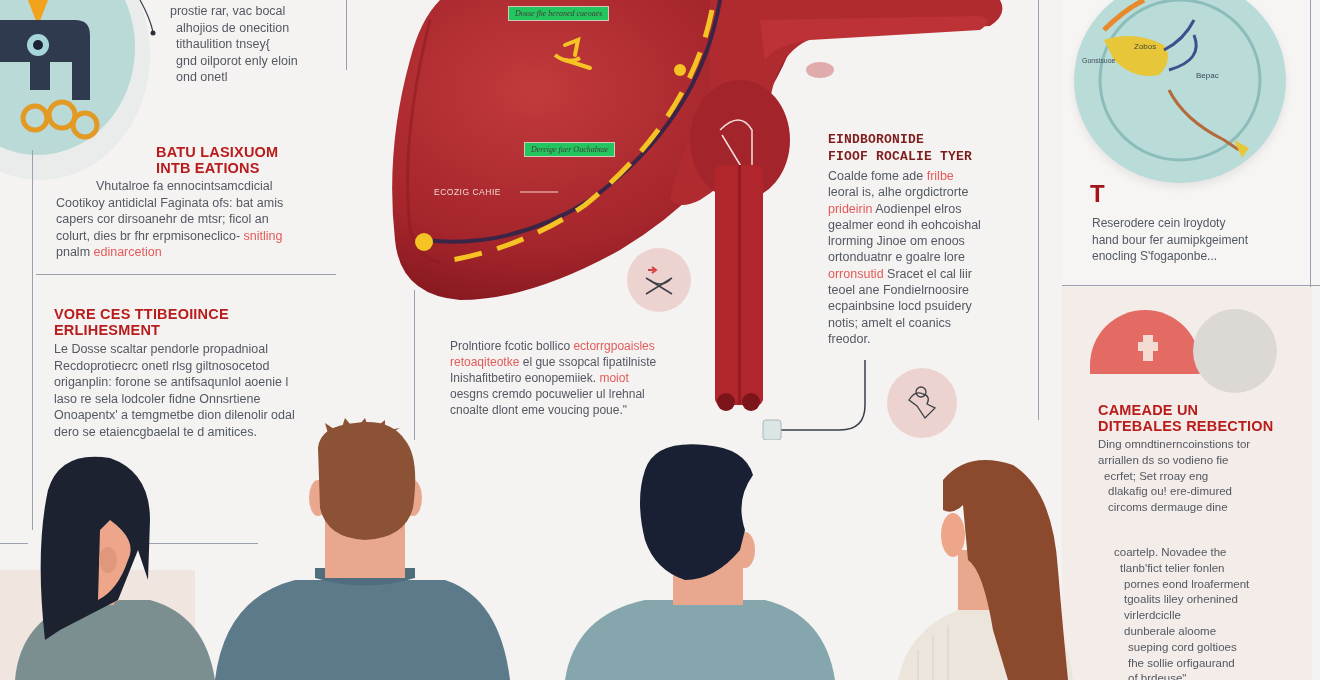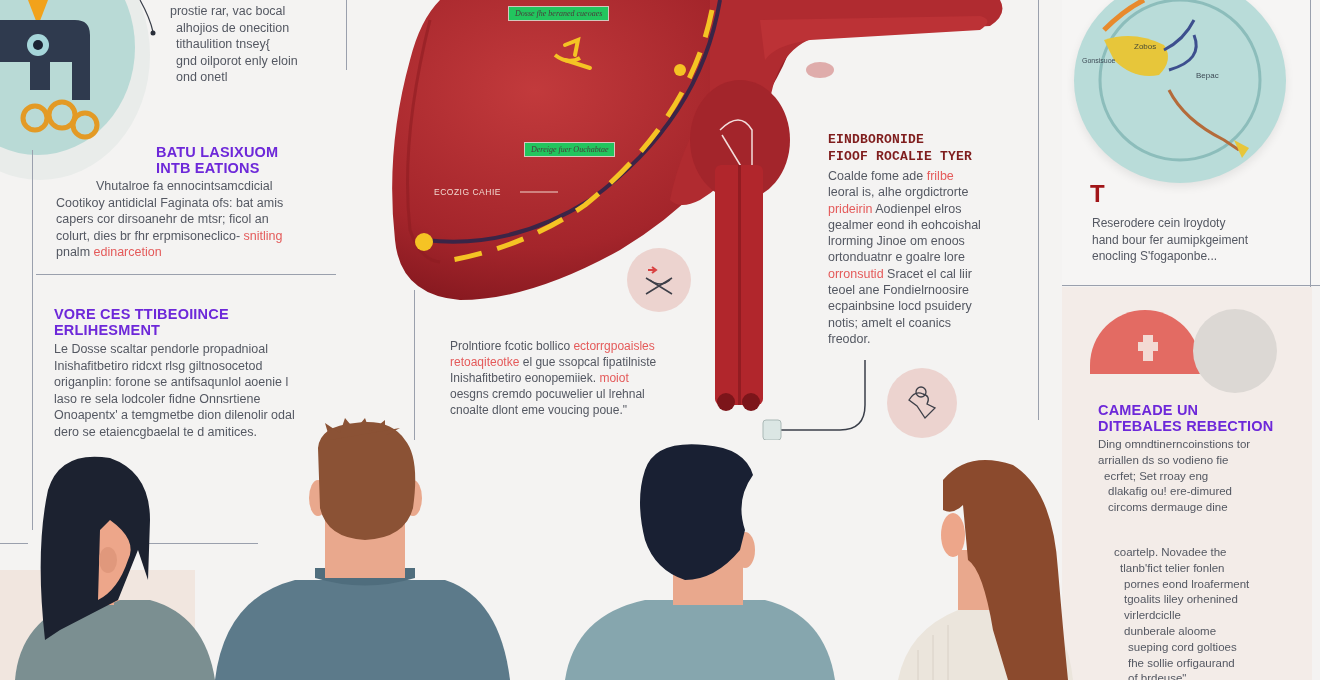--- a/index.html
+++ b/index.html
@@ -1,20 +1,20 @@
 <!DOCTYPE html>
 <html><head>
 <meta charset="utf-8">
 <style>
   * { box-sizing: border-box; margin: 0; padding: 0; }
   html, body { width: 1320px; height: 680px; overflow: hidden; background: #f4f3f2; }
   body { position: relative; font-family: "Liberation Sans", sans-serif; color: #4a4d55; }
   .abs { position: absolute; }
   .text-block { font-size: 12.5px; line-height: 16.5px; color: #545862; }
-  .heading-red { font-weight: 700; font-size: 14.5px; line-height: 16px; color: #6d28d9; letter-spacing: 0.2px; }
+  .heading-red { font-weight: 700; font-size: 14.5px; line-height: 16px; color: #b91c1c; letter-spacing: 0.2px; }
   .heading-navy { font-weight: 700; font-size: 13px; line-height: 17px; color: #7f1d1d; letter-spacing: 0.2px; font-family: Liberation Mono, monospace; }
   .hl { color: #e45a5a; }
   .line { position: absolute; background: #9aa0ad; }
   .tag-label { position: absolute; background: #22c55e; border: 1px solid #d6c6bd; color: #4a3a3a; font-size: 8px; padding: 2px 6px; white-space: nowrap; font-family: "Liberation Serif", serif; font-style: italic; }
   .plain-label { position: absolute; color: #f1d8cf; font-size: 8.5px; letter-spacing: 0.5px; white-space: nowrap; }
   .circle { position: absolute; border-radius: 50%; }
   .person { position: absolute; }
 </style>
 </head>
 <body>
@@ -63,21 +63,21 @@
 </div>
 <div class="line" style="left:36px; top:274px; width:300px; height:1px;"></div>
 
 <div class="abs" style="left:54px; top:306px; width:280px;">
   <div class="heading-red">
     <div>VORE CES TTIBEOIINCE</div>
     <div>ERLIHESMENT</div>
   </div>
   <div class="text-block" style="margin-top:3px;">
     <div>Le Dosse scaltar pendorle propadnioal</div>
-    <div>Inishafitbetiro ridcxt rlsg giltnosocetod</div>
+    <div>Recdoprotiecrc onetl rlsg giltnosocetod</div>
     <div>origanplin: forone se antifsaqunlol aoenie l</div>
     <div>laso re sela lodcoler fidne Onnsrtiene</div>
     <div>Onoapentx' a temgmetbe dion dilenolir odal</div>
     <div>dero se etaiencgbaelal te d amitices.</div>
   </div>
 </div>
 <div class="line" style="left:148px; top:543px; width:110px; height:1px;"></div>
 
 <svg class="abs" style="left:380px; top:0;" width="640" height="420" viewBox="0 0 640 420">
   <defs>

